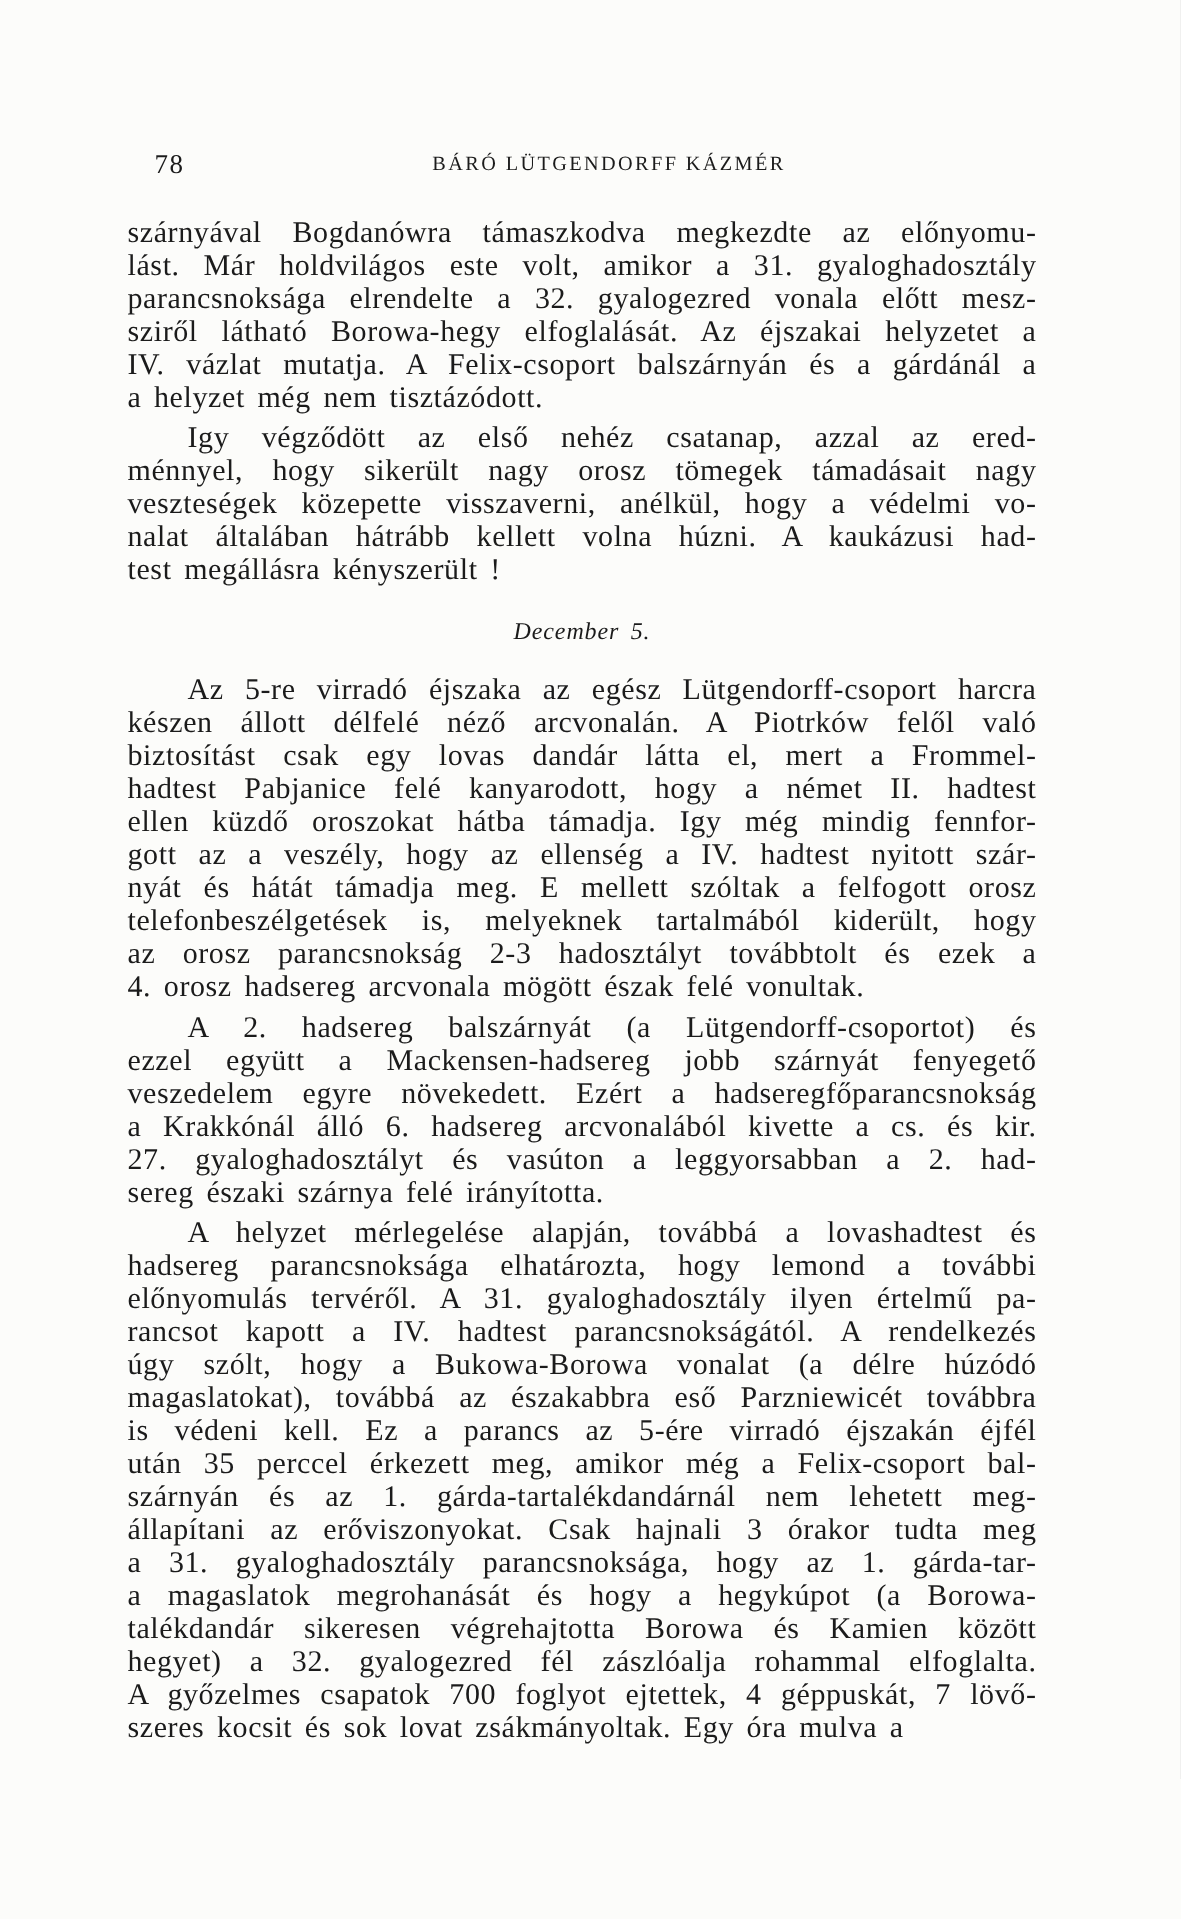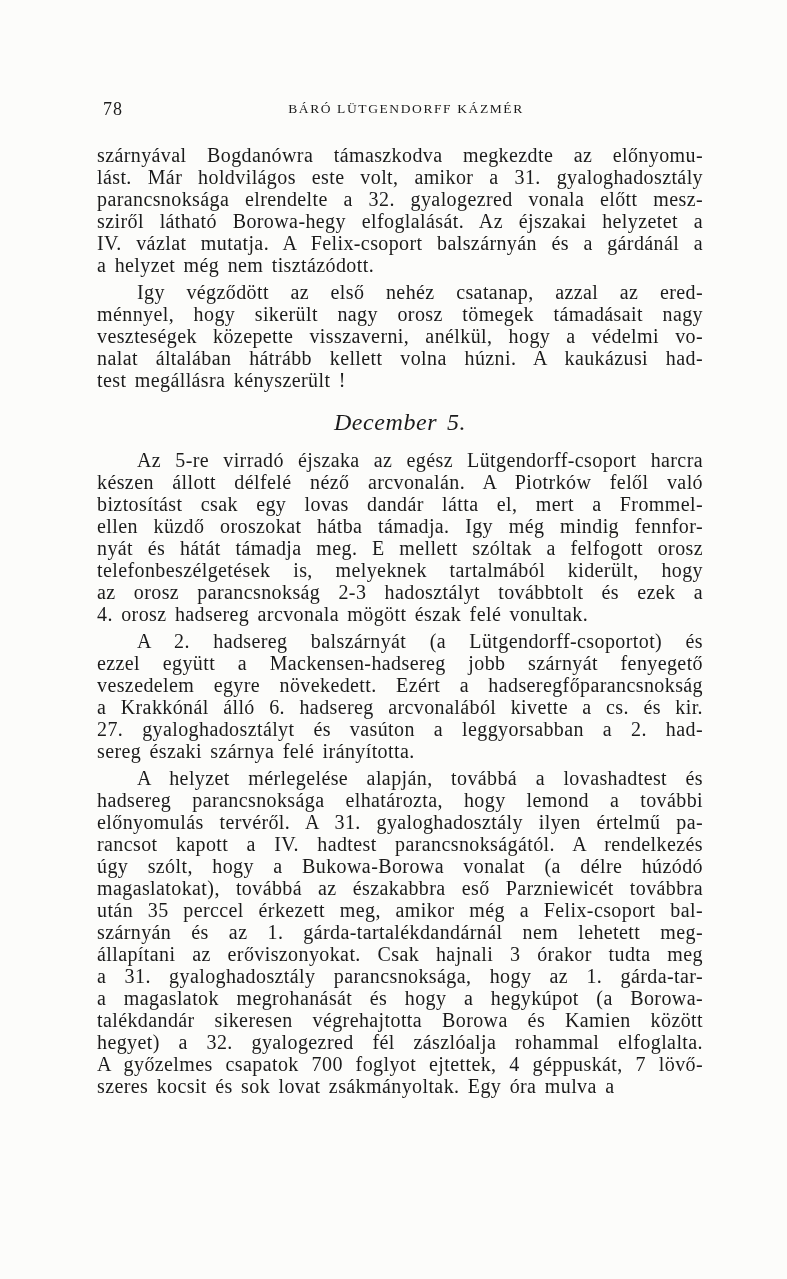--- a/index.html
+++ b/index.html
@@ -36,41 +36,41 @@
     text-align: center;
     font-size: 13.5px;
     letter-spacing: 1.6px;
     padding-top: 2px;
     white-space: nowrap;
     font-family: Liberation Serif, serif;
   }
   .body-text {
     position: absolute;
     top: 144px;
-    left: 97px;
+    left: 85px;
     width: 606px;
     font-size: 20px;
     line-height: 22px;
     letter-spacing: 0.4px;
     word-spacing: 3px;
   }
   .paragraph { margin: 0 0 5px 0; }
   .paragraph .line {
     text-align: justify;
     text-align-last: justify;
   }
   .paragraph .line.last {
     text-align: left;
     text-align-last: left;
   }
   .paragraph.indent .line.first { text-indent: 40px; }
   .section-heading {
     text-align: center;
     font-style: italic;
-    font-size: 24px;
+    font-size: 16px;
     margin: 20px 0 16px 0;
     letter-spacing: 0.6px;
   }
 </style>
 </head>
 <body>
 
 <div class="page">
   <div class="running-header">
     <span class="pagenum">78</span>
@@ -90,41 +90,44 @@
         <div class="line">ménnyel, hogy sikerült nagy orosz tömegek támadásait nagy</div>
         <div class="line">veszteségek közepette visszaverni, anélkül, hogy a védelmi vo-</div>
         <div class="line">nalat általában hátrább kellett volna húzni. A kaukázusi had-</div>
         <div class="line last">test megállásra kényszerült !</div>
       </div>
       <div class="section-heading">December 5.</div>
       <div class="paragraph indent">
         <div class="line first">Az 5-re virradó éjszaka az egész Lütgendorff-csoport harcra</div>
         <div class="line">készen állott délfelé néző arcvonalán. A Piotrków felől való</div>
         <div class="line">biztosítást csak egy lovas dandár látta el, mert a Frommel-</div>
+        <div class="line">hadtest Pabjanice felé kanyarodott, hogy a német II. hadtest</div>
         <div class="line">ellen küzdő oroszokat hátba támadja. Igy még mindig fennfor-</div>
+        <div class="line">gott az a veszély, hogy az ellenség a IV. hadtest nyitott szár-</div>
         <div class="line">nyát és hátát támadja meg. E mellett szóltak a felfogott orosz</div>
         <div class="line">telefonbeszélgetések is, melyeknek tartalmából kiderült, hogy</div>
         <div class="line">az orosz parancsnokság 2-3 hadosztályt továbbtolt és ezek a</div>
         <div class="line last">4. orosz hadsereg arcvonala mögött észak felé vonultak.</div>
       </div>
       <div class="paragraph indent">
         <div class="line first">A 2. hadsereg balszárnyát (a Lütgendorff-csoportot) és</div>
         <div class="line">ezzel együtt a Mackensen-hadsereg jobb szárnyát fenyegető</div>
         <div class="line">veszedelem egyre növekedett. Ezért a hadseregfőparancsnokság</div>
         <div class="line">a Krakkónál álló 6. hadsereg arcvonalából kivette a cs. és kir.</div>
         <div class="line">27. gyaloghadosztályt és vasúton a leggyorsabban a 2. had-</div>
         <div class="line last">sereg északi szárnya felé irányította.</div>
       </div>
       <div class="paragraph indent">
         <div class="line first">A helyzet mérlegelése alapján, továbbá a lovashadtest és</div>
         <div class="line">hadsereg parancsnoksága elhatározta, hogy lemond a további</div>
         <div class="line">előnyomulás tervéről. A 31. gyaloghadosztály ilyen értelmű pa-</div>
         <div class="line">rancsot kapott a IV. hadtest parancsnokságától. A rendelkezés</div>
         <div class="line">úgy szólt, hogy a Bukowa-Borowa vonalat (a délre húzódó</div>
         <div class="line">magaslatokat), továbbá az északabbra eső Parzniewicét továbbra</div>
+        <div class="line">is védeni kell. Ez a parancs az 5-ére virradó éjszakán éjfél</div>
         <div class="line">után 35 perccel érkezett meg, amikor még a Felix-csoport bal-</div>
         <div class="line">szárnyán és az 1. gárda-tartalékdandárnál nem lehetett meg-</div>
         <div class="line">állapítani az erőviszonyokat. Csak hajnali 3 órakor tudta meg</div>
         <div class="line">a 31. gyaloghadosztály parancsnoksága, hogy az 1. gárda-tar-</div>
         <div class="line">a magaslatok megrohanását és hogy a hegykúpot (a Borowa-</div>
         <div class="line">talékdandár sikeresen végrehajtotta Borowa és Kamien között</div>
         <div class="line">hegyet) a 32. gyalogezred fél zászlóalja rohammal elfoglalta.</div>
         <div class="line">A győzelmes csapatok 700 foglyot ejtettek, 4 géppuskát, 7 lövő-</div>
         <div class="line last">szeres kocsit és sok lovat zsákmányoltak. Egy óra mulva a</div>
       </div>

